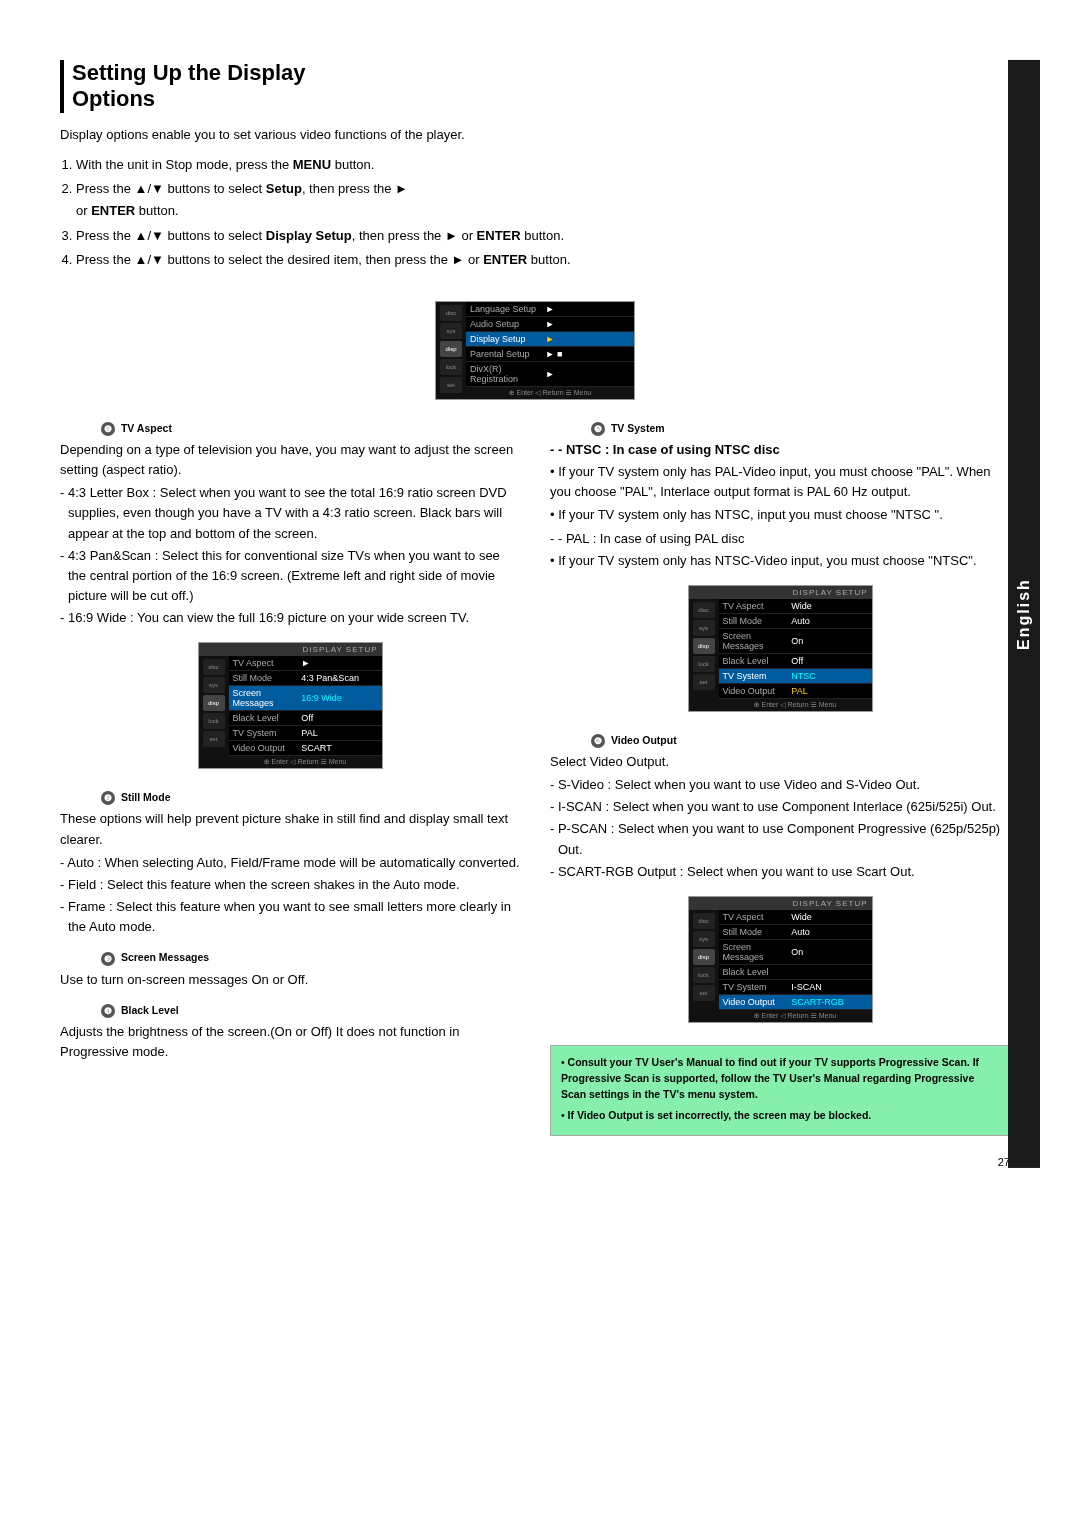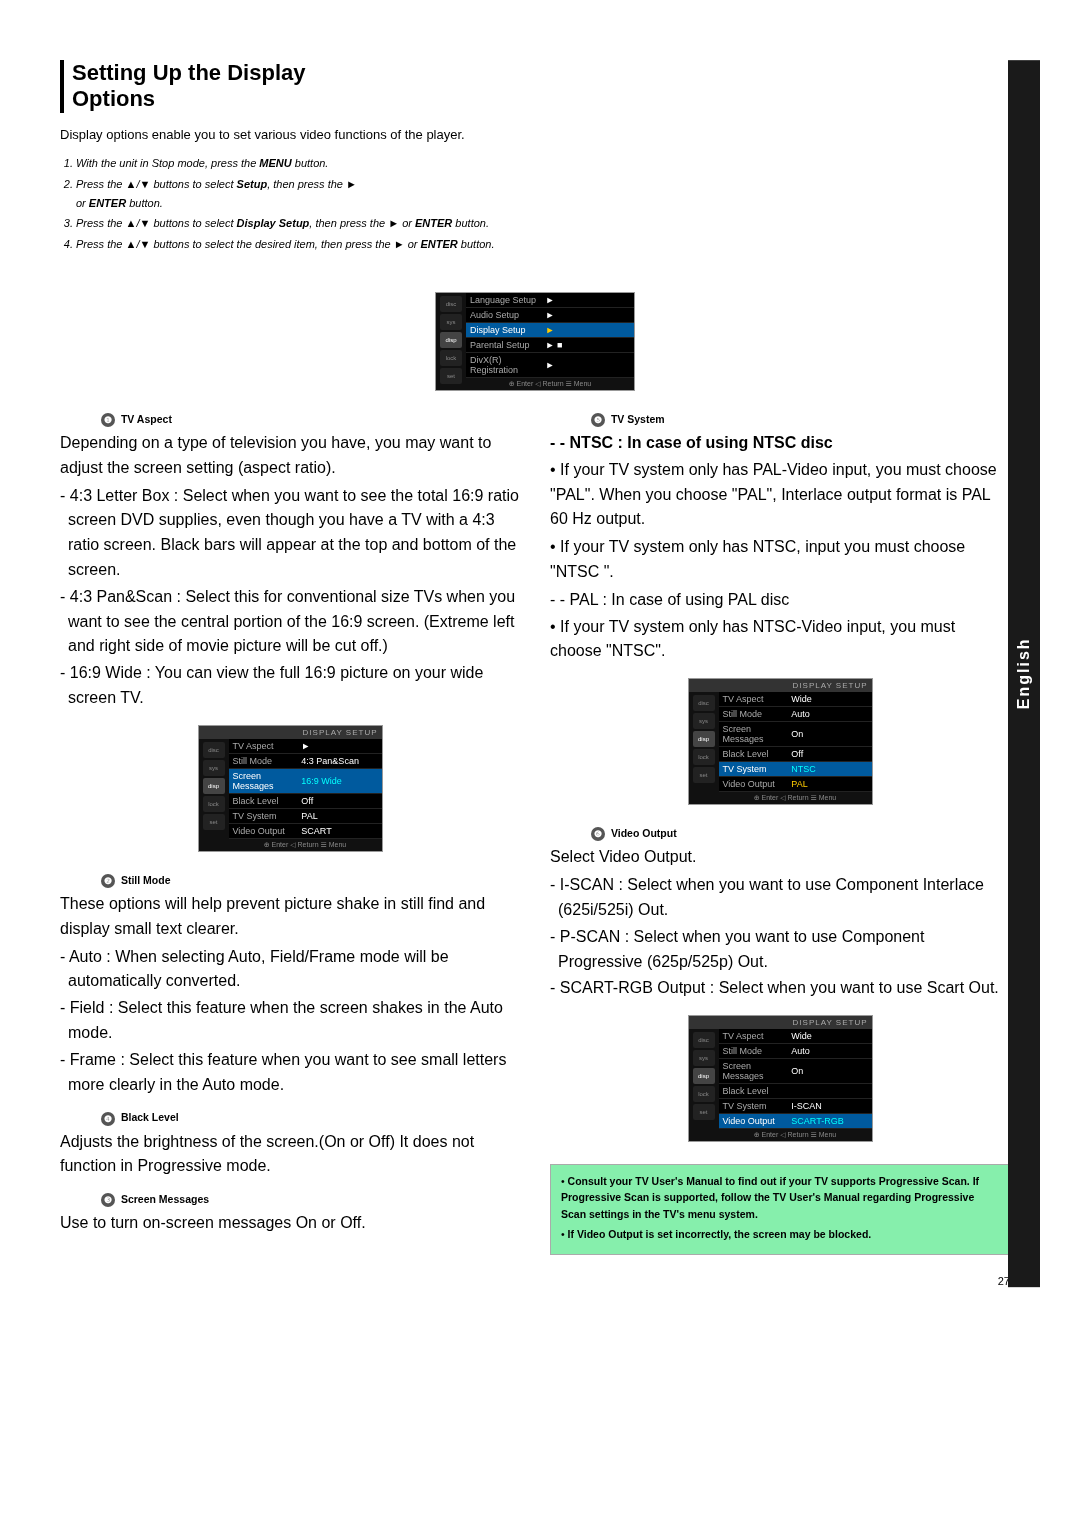--- a/index.html
+++ b/index.html
@@ -71,25 +71,24 @@
       flex: 1;
     }
 
     .intro-text {
       font-size: 13px;
       margin-bottom: 10px;
       line-height: 1.5;
     }
 
     .steps {
-      font-size: 11px;
-      margin-bottom: 30px;
+      font-size: 13px;
+      margin-bottom: 22px;
       line-height: 1.7;
       padding-left: 0;
-      font-style: italic;
     }
 
     .steps ol {
       padding-left: 16px;
     }
 
     .steps ol li {
       margin-bottom: 2px;
     }
 
@@ -113,21 +112,21 @@
       font-weight: bold;
       margin-right: 3px;
       vertical-align: middle;
     }
 
     .section-block {
       margin-bottom: 14px;
     }
 
     .section-content {
-      font-size: 16px;
+      font-size: 13px;
       line-height: 1.55;
       margin-top: 3px;
     }
 
     .section-content ul {
       padding-left: 0;
       list-style: none;
     }
 
     .section-content ul li {
@@ -391,35 +390,35 @@
             <ul>
               <li>Auto : When selecting Auto, Field/Frame mode will be automatically converted.</li>
               <li>Field : Select this feature when the screen shakes in the Auto mode.</li>
               <li>Frame : Select this feature when you want to see small letters more clearly in the Auto mode.</li>
             </ul>
           </div>
         </div>
 
         <div class="section-block">
           <div class="section-heading">
+            <span class="section-number">❸</span>
+            <span>Screen Messages</span>
+          </div>
+          <div class="section-content">
+            <p>Use to turn on-screen messages On or Off.</p>
+          </div>
+        </div>
+
+        <div class="section-block">
+          <div class="section-heading">
             <span class="section-number">❹</span>
             <span>Black Level</span>
           </div>
           <div class="section-content">
             <p>Adjusts the brightness of the screen.(On or Off) It does not function in Progressive mode.</p>
-          </div>
-        </div>
-
-        <div class="section-block">
-          <div class="section-heading">
-            <span class="section-number">❸</span>
-            <span>Screen Messages</span>
-          </div>
-          <div class="section-content">
-            <p>Use to turn on-screen messages On or Off.</p>
           </div>
         </div>
 
       </div>
 
       <div class="right-col">
 
         <div class="section-block">
           <div class="section-heading">
             <span class="section-number">❺</span>
@@ -485,20 +484,21 @@
         </div>
 
         <div class="section-block">
           <div class="section-heading">
             <span class="section-number">❻</span>
             <span>Video Output</span>
           </div>
           <div class="section-content">
             <p>Select Video Output.</p>
             <ul>
+              <li>S-Video : Select when you want to use Video and S-Video Out.</li>
               <li>I-SCAN : Select when you want to use Component Interlace (625i/525i) Out.</li>
               <li>P-SCAN : Select when you want to use Component Progressive (625p/525p) Out.</li>
               <li>SCART-RGB Output : Select when you want to use Scart Out.</li>
             </ul>
           </div>
 
           <div style="display:flex; justify-content:center; margin-top:6px;">
             <div class="menu-screenshot" style="width:185px;">
               <div class="menu-title-bar">DISPLAY SETUP</div>
               <div class="menu-wrapper">

